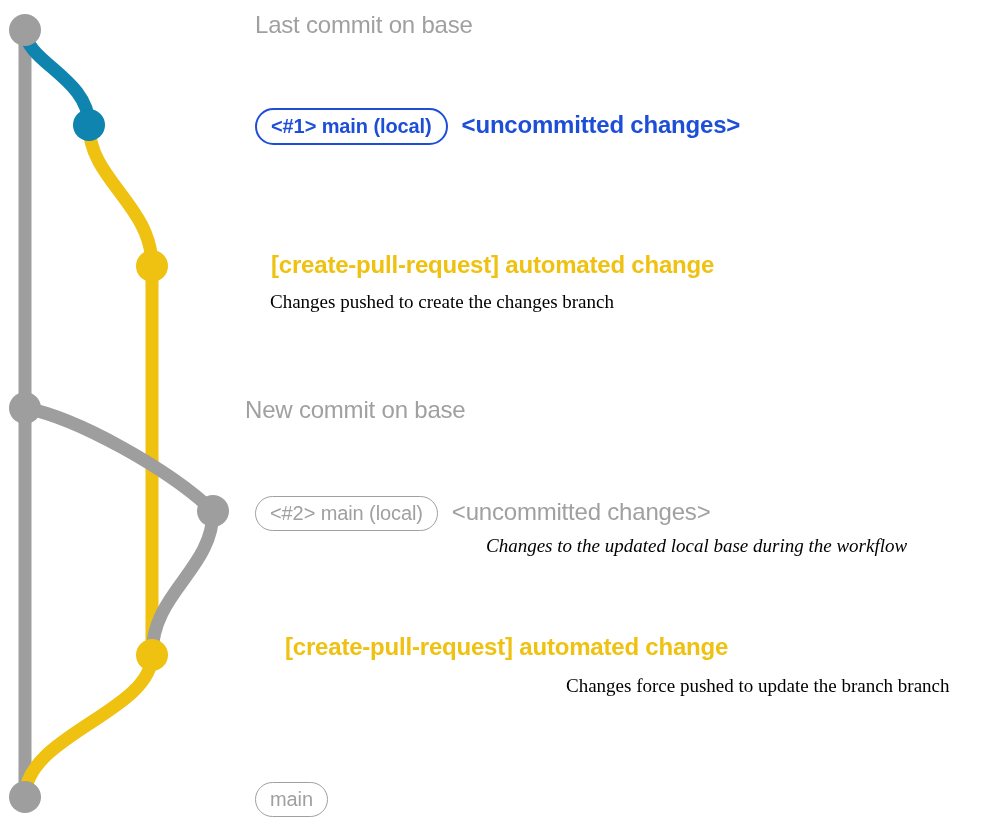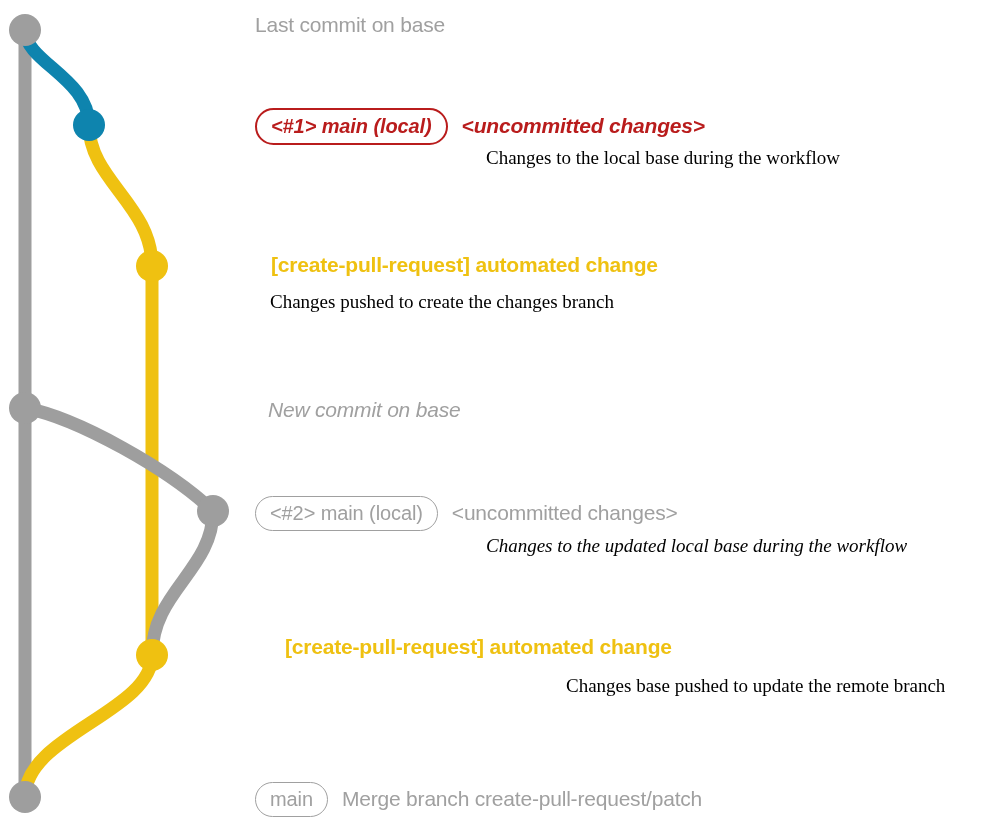--- a/index.html
+++ b/index.html
@@ -51,21 +51,21 @@
     font-size: 20px;
     line-height: 20px;
     font-weight: 700;
     letter-spacing: -0.1px;
   }
   .badge.thin {
     border-width: 1.5px;
     font-weight: 400;
   }
   .subject {
-    font-size: 21px;
+    font-size: 24px;
     line-height: 21px;
     letter-spacing: -0.2px;
   }
   .subject.plain {
     font-weight: 400;
   }
   .subject.bold {
     font-weight: 700;
   }
   .note {
@@ -74,21 +74,21 @@
     font-size: 19px;
     line-height: 19px;
     color: #000000;
     white-space: nowrap;
   }
   .gap {
     display: inline-block;
     width: 14px;
   }
   .c-grey  { color: #a0a0a0; }
-  .c-blue  { color: #b91c1c; font-style: italic; }
+  .c-blue  { color: #1d4ed8; }
   .c-gold  { color: #efc111; margin-left: 16px; }
 </style>
 </head>
 <body>
 
 <div id="stage">
 
   <svg id="git-graph" viewBox="0 0 981 827" aria-hidden="true">
 
     <g fill="none" stroke-linecap="round" stroke-width="13">
@@ -125,44 +125,42 @@
 
     <div class="row" style="left:255px; top:14px;">
       <span class="subject plain c-grey">Last commit on base</span>
     </div>
 
     <div class="row" style="left:255px; top:108px;">
       <span class="badge c-blue">&lt;#1&gt; main (local)</span>
       <span class="gap"></span>
       <span class="subject bold c-blue">&lt;uncommitted changes&gt;</span>
     </div>
-    <div class="note" style="left:486px; top:148px;">Changes to the local base during the workflow</div>
 
     <div class="row" style="left:255px; top:254px;">
       <span class="subject bold c-gold">[create-pull-request] automated change</span>
     </div>
     <div class="note" style="left:270px; top:292px;">Changes pushed to create the changes branch</div>
 
-    <div class="row" style="left:268px; top:399px;font-style:italic;">
+    <div class="row" style="left:245px; top:399px;">
       <span class="subject plain c-grey">New commit on base</span>
     </div>
 
     <div class="row" style="left:255px; top:496px;">
       <span class="badge thin c-grey">&lt;#2&gt; main (local)</span>
       <span class="gap"></span>
       <span class="subject plain c-grey">&lt;uncommitted changes&gt;</span>
     </div>
     <div class="note" style="left:486px; top:536px;font-style:italic;">Changes to the updated local base during the workflow</div>
 
     <div class="row" style="left:255px; top:636px;">
       <span class="gap"></span>
       <span class="subject bold c-gold">[create-pull-request] automated change</span>
     </div>
-    <div class="note" style="left:566px; top:676px;">Changes base pushed to update the remote branch</div>
+    <div class="note" style="left:566px; top:676px;">Changes force pushed to update the branch branch</div>
 
     <div class="row" style="left:255px; top:782px;">
       <span class="badge thin c-grey">main</span>
       <span class="gap"></span>
-      <span class="subject plain c-grey">Merge branch create-pull-request/patch</span>
     </div>
 
   </div>
 </div>
 
 </body></html>

